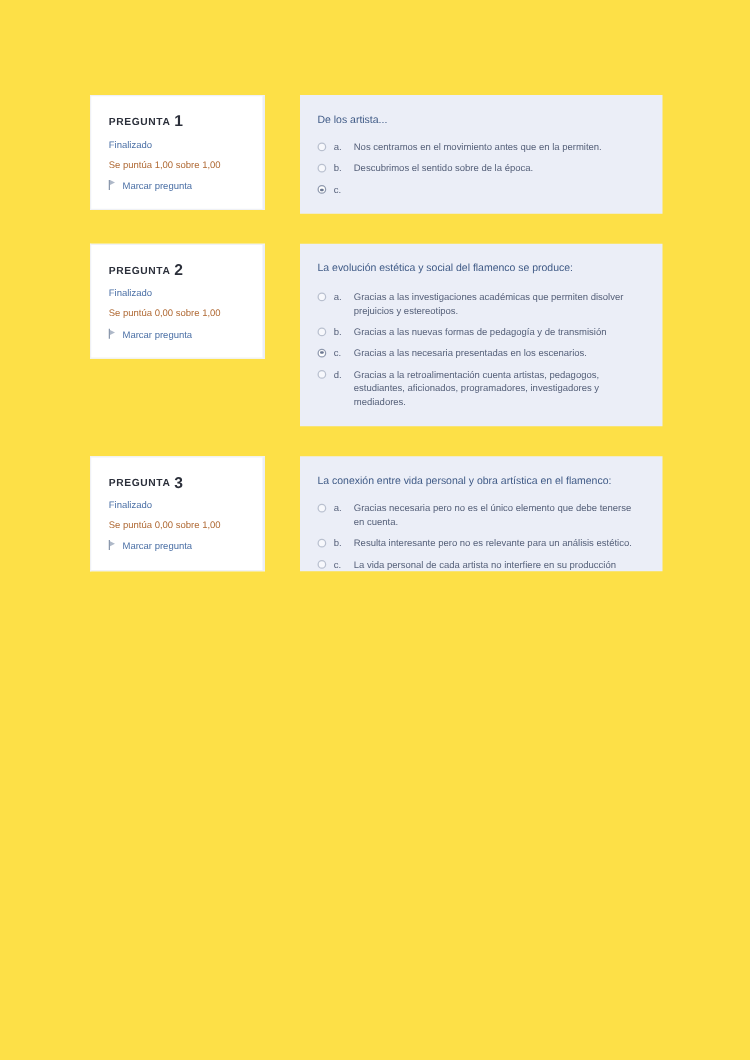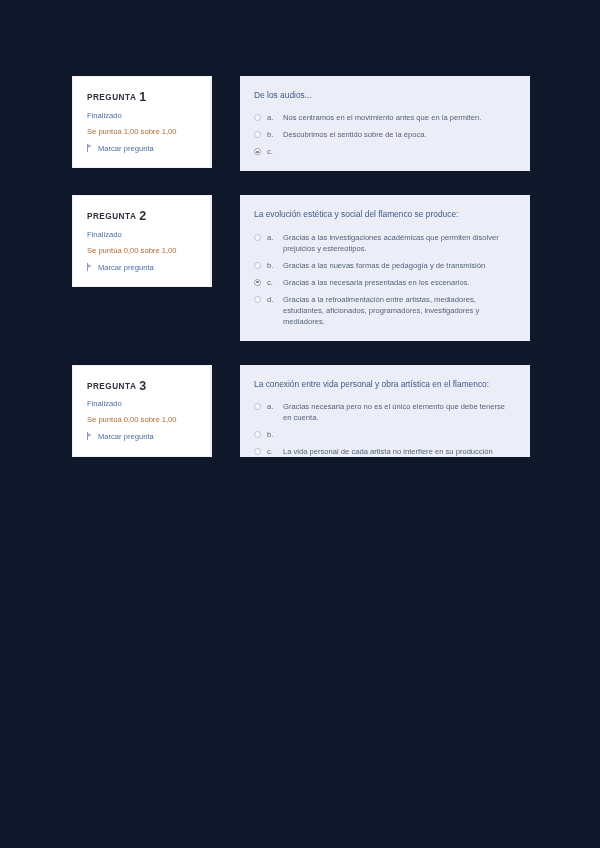--- a/index.html
+++ b/index.html
@@ -13,21 +13,21 @@
     font-family: "Liberation Sans", sans-serif;
     -webkit-font-smoothing: antialiased;
     color: #3d4152;
     overflow: hidden;
   }
 
   .page {
     position: relative;
     width: 600px;
     height: 848px;
-    background: #0f172a;
+    background: #fde047;
   }
 
   .quiz-wrap {
     position: absolute;
     left: 72px;
     top: 76px;
     width: 458px;
   }
 
   
@@ -202,21 +202,21 @@
           <span>PREGUNTA</span><span class="num">1</span>
         </div>
         <div class="qstate">Finalizado</div>
         <div class="qgrade">Se puntúa 1,00 sobre 1,00</div>
         <div class="qflag">
           <span class="flag-icon"></span>
           <span>Marcar pregunta</span>
         </div>
       </div>
       <div class="qbody">
-        <p class="qtext">De los audios...</p>
+        <p class="qtext">De los artista...</p>
         <ul class="answers">
           <li class="answer">
             <span class="radio"></span>
             <span class="alabel">a.</span>
             <span class="atext">Nos centramos en el movimiento antes que en la permiten.</span>
           </li>
           <li class="answer">
             <span class="radio"></span>
             <span class="alabel">b.</span>
             <span class="atext">Descubrimos el sentido sobre de la época.</span>
@@ -255,21 +255,21 @@
             <span class="atext">Gracias a las nuevas formas de pedagogía y de transmisión</span>
           </li>
           <li class="answer selected">
             <span class="radio"></span>
             <span class="alabel">c.</span>
             <span class="atext">Gracias a las necesaria presentadas en los escenarios.</span>
           </li>
           <li class="answer">
             <span class="radio"></span>
             <span class="alabel">d.</span>
-            <span class="atext">Gracias a la retroalimentación entre artistas, mediadores, estudiantes, aficionados, programadores, investigadores y mediadores.</span>
+            <span class="atext">Gracias a la retroalimentación cuenta artistas, pedagogos, estudiantes, aficionados, programadores, investigadores y mediadores.</span>
           </li>
         </ul>
       </div>
     </div>
 
     <div class="question clipped">
       <div class="qinfo">
         <div class="qnum">
           <span>PREGUNTA</span><span class="num">3</span>
         </div>
@@ -284,20 +284,21 @@
         <p class="qtext">La conexión entre vida personal y obra artística en el flamenco:</p>
         <ul class="answers">
           <li class="answer">
             <span class="radio"></span>
             <span class="alabel">a.</span>
             <span class="atext">Gracias necesaria pero no es el único elemento que debe tenerse en cuenta.</span>
           </li>
           <li class="answer">
             <span class="radio"></span>
             <span class="alabel">b.</span>
+            <span class="atext">Resulta interesante pero no es relevante para un análisis estético.</span>
           </li>
           <li class="answer">
             <span class="radio"></span>
             <span class="alabel">c.</span>
             <span class="atext">La vida personal de cada artista no interfiere en su producción artística.</span>
           </li>
         </ul>
       </div>
     </div>
 

